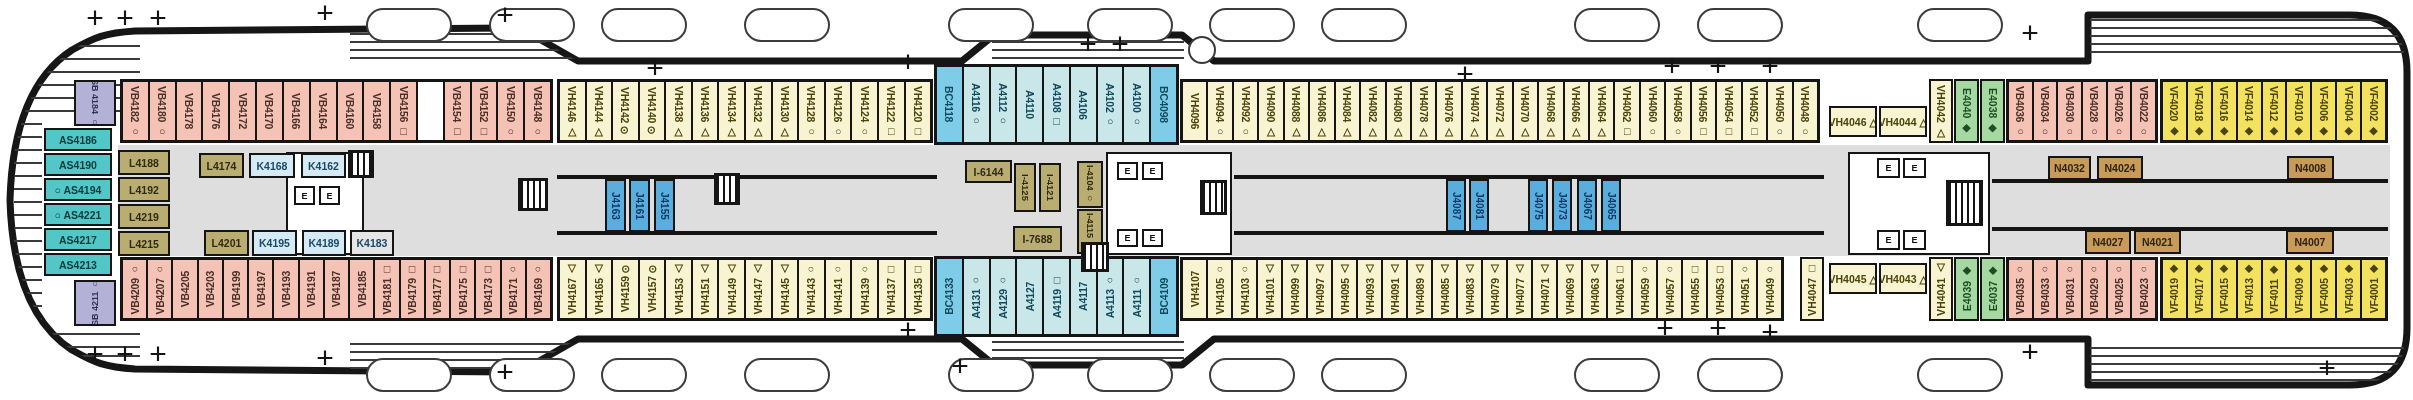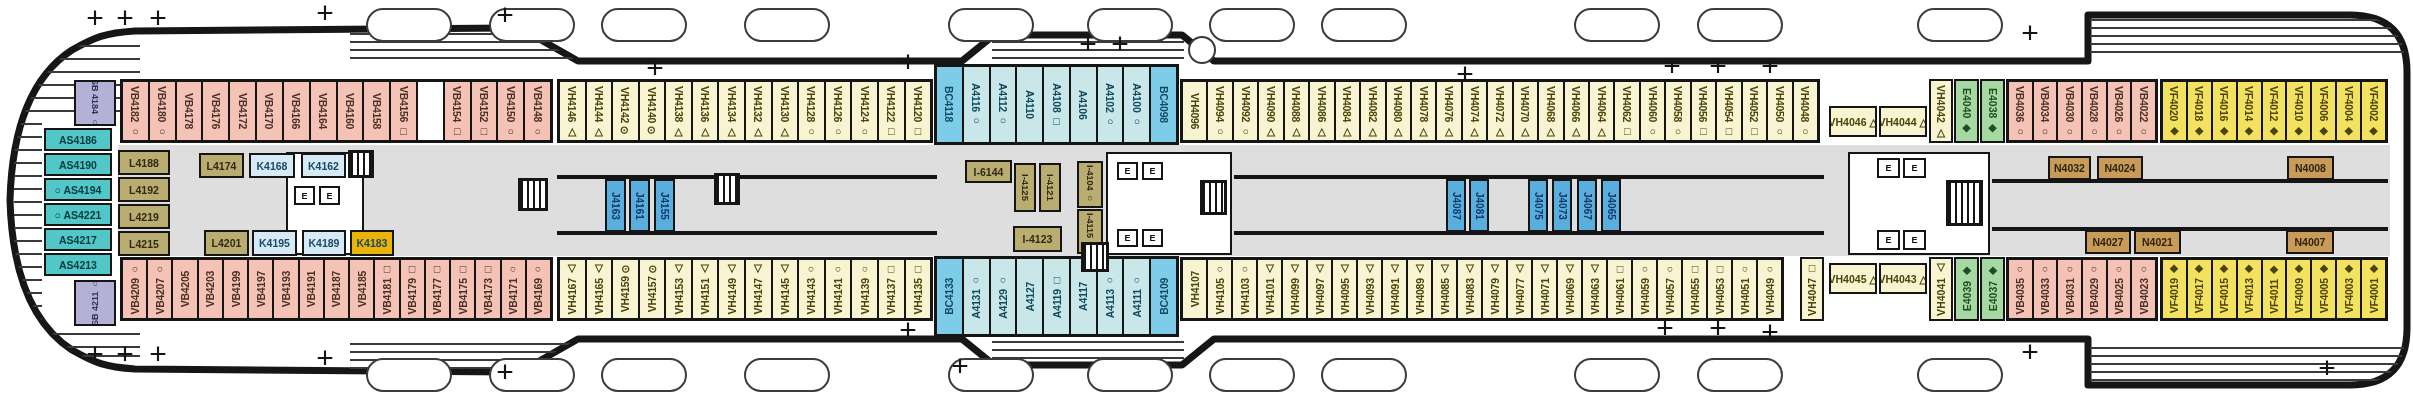--- a/index.html
+++ b/index.html
@@ -648,21 +648,21 @@
     </div>
     <div class="room" style="left: 204px; top: 230px; width: 45px; height: 26px; background: rgb(185, 173, 114);">
       <span style="color: rgb(47, 42, 18);">L4201</span>
     </div>
     <div class="room" style="left: 252px; top: 230px; width: 45px; height: 26px; background: rgb(214, 234, 245);">
       <span style="color: rgb(26, 73, 102);">K4195</span>
     </div>
     <div class="room" style="left: 302px; top: 230px; width: 44px; height: 26px; background: rgb(214, 234, 245);">
       <span style="color: rgb(26, 73, 102);">K4189</span>
     </div>
-    <div class="room" style="left: 350px; top: 230px; width: 44px; height: 26px; background: #eab308;">
+    <div class="room" style="left: 350px; top: 230px; width: 44px; height: 26px; background: #e5e5e5;">
       <span style="color: rgb(26, 73, 102);">K4183</span>
     </div>
     <div class="room v" style="left: 605px; top: 179px; width: 21px; height: 53px; background: rgb(90, 174, 222);">
       <span style="color: rgb(15, 58, 102); font-size: 10px;">J4163</span>
     </div>
     <div class="room v" style="left: 629px; top: 179px; width: 21px; height: 53px; background: rgb(90, 174, 222);">
       <span style="color: rgb(15, 58, 102); font-size: 10px;">J4161</span>
     </div>
     <div class="room v" style="left: 654px; top: 179px; width: 21px; height: 53px; background: rgb(90, 174, 222);">
       <span style="color: rgb(15, 58, 102); font-size: 10px;">J4155</span>
@@ -670,21 +670,21 @@
     <div class="room" style="left: 965px; top: 160px; width: 47px; height: 23px; background: rgb(185, 173, 114);">
       <span style="color: rgb(47, 42, 18);">I-6144</span>
     </div>
     <div class="room v" style="left: 1014px; top: 163px; width: 22px; height: 49px; background: rgb(185, 173, 114);">
       <span style="color: rgb(47, 42, 18); font-size: 9.5px;">I-4125</span>
     </div>
     <div class="room v" style="left: 1039px; top: 163px; width: 22px; height: 49px; background: rgb(185, 173, 114);">
       <span style="color: rgb(47, 42, 18); font-size: 9.5px;">I-4121</span>
     </div>
     <div class="room" style="left: 1013px; top: 226px; width: 49px; height: 26px; background: rgb(185, 173, 114);">
-      <span style="color: rgb(47, 42, 18);">I-4123</span>
+      <span style="color: rgb(47, 42, 18);">I-7688</span>
     </div>
     <div class="room v" style="left: 1077px; top: 161px; width: 26px; height: 47px; background: rgb(185, 173, 114);">
       <span style="color: rgb(47, 42, 18); font-size: 9px;">I-4104 ○</span>
     </div>
     <div class="room v" style="left: 1077px; top: 209px; width: 26px; height: 45px; background: rgb(185, 173, 114);">
       <span style="color: rgb(47, 42, 18); font-size: 9px;">I-4115 ○</span>
     </div>
     <div class="room v" style="left: 1446px; top: 179px; width: 20px; height: 53px; background: rgb(90, 174, 222);">
       <span style="color: rgb(15, 58, 102); font-size: 10px;">J4087</span>
     </div>

